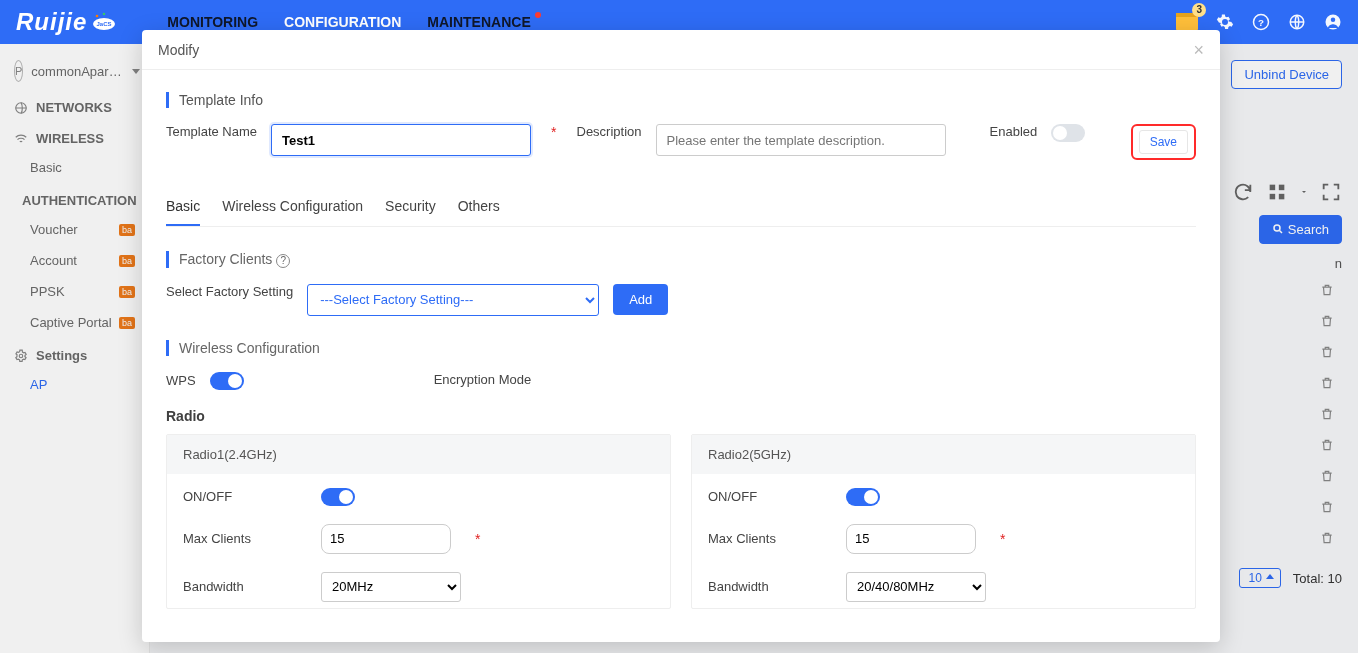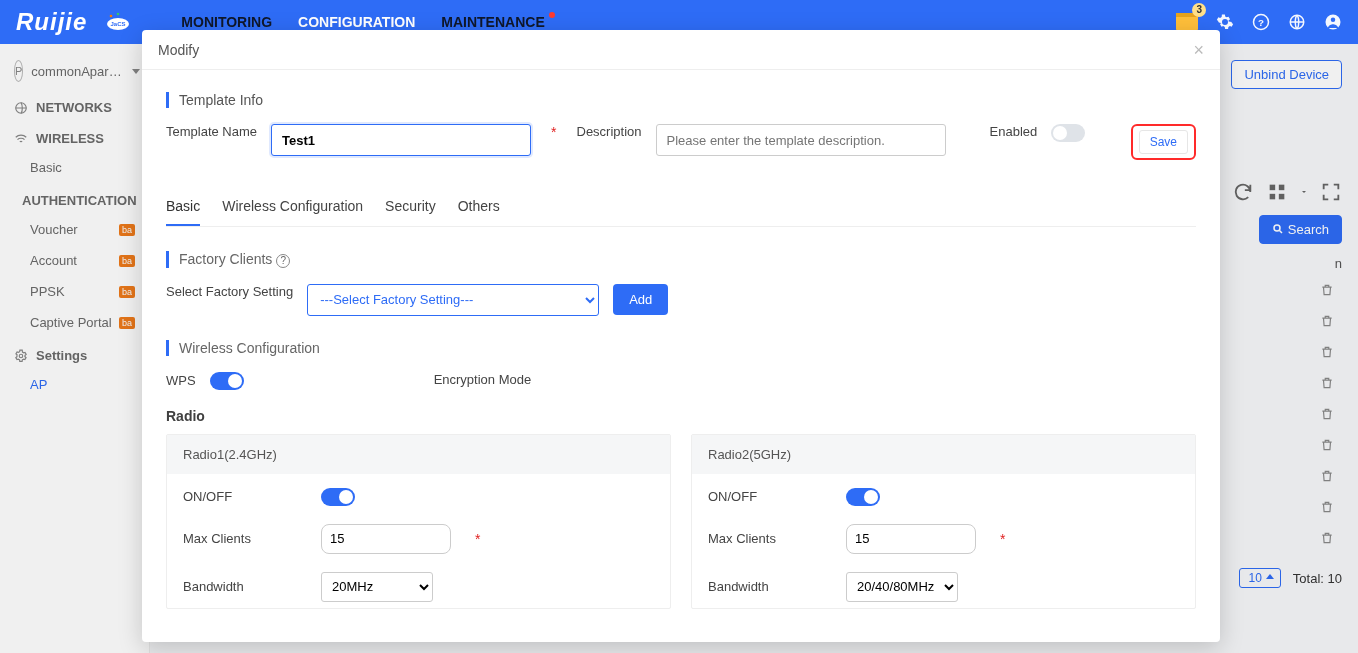--- a/index.html
+++ b/index.html
@@ -1,21 +1,21 @@
 <!DOCTYPE html>
 <html><head>
 <meta charset="utf-8">
 <style>
   * { box-sizing: border-box; }
   html, body { margin: 0; padding: 0; font-family: -apple-system, "Helvetica Neue", Arial, sans-serif; font-size: 14px; color: #333; background: #fff; }
   body { width: 1358px; height: 653px; overflow: hidden; position: relative; }
 
   
   .header { height: 44px; background: #2e6cf6; color: #fff; display: flex; align-items: center; padding: 0 16px; position: relative; }
-  .logo { font-family: Arial, sans-serif; font-weight: 700; font-style: italic; font-size: 24px; letter-spacing: 1px; margin-right: 22px; }
+  .logo { font-family: Arial, sans-serif; font-weight: 700; font-style: italic; font-size: 24px; letter-spacing: 1px; margin-right: 8px; }
   .logo-badge { width: 26px; height: 20px; display: inline-flex; align-items: center; justify-content: center; margin-left: -4px; }
   .logo-badge svg { width: 26px; height: 20px; }
   .nav-tabs { display: flex; gap: 26px; margin-left: 50px; }
   .nav-tab { font-weight: 600; font-size: 14px; cursor: pointer; position: relative; color: #0f172a; }
   .nav-tab.active { color: #fff; }
   .dot-red { width: 6px; height: 6px; background: #ff3b30; border-radius: 50%; position: absolute; top: -2px; right: -10px; }
   .header-right { margin-left: auto; display: flex; align-items: center; gap: 18px; }
   .notif { position: relative; width: 22px; height: 18px; background: #ffbf3a; border-radius: 2px; display: flex; align-items: center; justify-content: center; }
   .notif::before { content: ""; position: absolute; inset: 0; border-top: 4px solid #e6a31e; }
   .notif-count { position: absolute; top: -10px; right: -8px; background: #ffe08a; color: #333; font-size: 10px; font-weight: 700; border-radius: 8px; padding: 0 4px; line-height: 14px; }
@@ -80,21 +80,21 @@
 
   .sub-block { margin-top: 24px; }
   .radio-title { font-weight: 700; color: #404040; margin: 18px 0 10px; }
   .radio-grid { display: flex; gap: 20px; }
   .radio-card { flex: 1; border: 1px solid #eee; border-radius: 2px; }
   .radio-head { background: #f5f6f7; padding: 12px 16px; color: #555; font-size: 13px; }
   .radio-body { padding: 14px 16px 6px; display: flex; flex-direction: column; gap: 18px; }
   .field-row { display: flex; align-items: center; gap: 18px; }
   .field-row .lbl { width: 120px; }
   .mini-input { width: 130px; height: 30px; border: 1px solid #ccc; border-radius: 8px; padding: 0 8px; font-size: 13px; }
-  .mini-select { width: 112px; height: 30px; border: 1px solid #ccc; border-radius: 3px; padding: 0 6px; font-size: 13px; background: #fff; }
+  .mini-select { width: 140px; height: 30px; border: 1px solid #ccc; border-radius: 3px; padding: 0 6px; font-size: 13px; background: #fff; }
 
 </style>
 </head>
 <body>
 
 <div class="header">
   <span class="logo">Ruijie</span>
   <span class="logo-badge">
     <svg viewBox="0 0 26 20">
         <ellipse cx="13" cy="12" rx="11" ry="6" fill="#fff"></ellipse>

